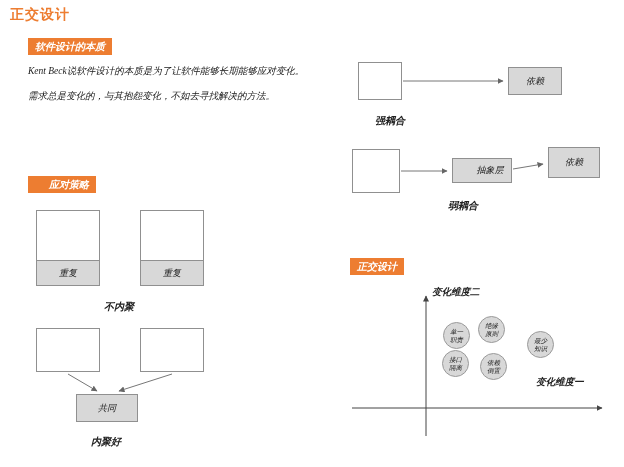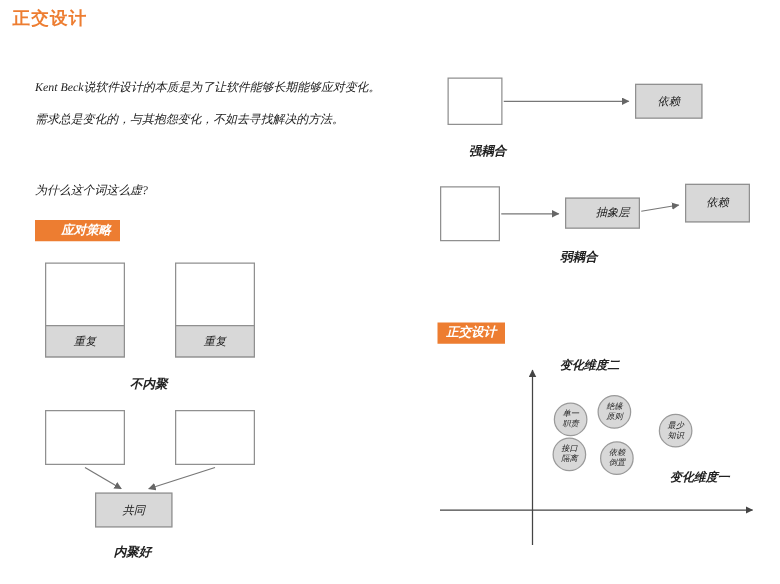--- a/index.html
+++ b/index.html
@@ -52,24 +52,24 @@
   }
   .arrows { position:absolute; left:0; top:0; pointer-events:none; }
 </style>
 </head>
 <body>
 
 <div class="canvas">
 
   <h1 class="page-title">正交设计</h1>
 
+  <div class="badge" style="left:28px; top:38px;">软件设计的本质</div>
   <p class="para" style="left:28px; top:89px; width:300px;">需求总是变化的，与其抱怨变化，不如去寻找解决的方法。</p>
   <p class="para" style="left:28px; top:64px; width:300px;">Kent Beck说软件设计的本质是为了让软件能够长期能够应对变化。</p>
 
-  <p class="para" style="left:28px; top:146px; width:300px;">为什么这个词这么虚?</p>
 
   <div class="badge" style="left:28px; top:176px;padding-left:21px;">应对策略</div>
 
   <div class="wbox" style="left:36px; top:210px; width:64px; height:76px;">
     <div class="gband">重复</div>
   </div>
   <div class="wbox" style="left:140px; top:210px; width:64px; height:76px;">
     <div class="gband">重复</div>
   </div>
   <p class="caption" style="left:104px; top:300px;">不内聚</p>
@@ -83,21 +83,21 @@
   <div class="gbox" style="left:508px; top:67px; width:54px; height:28px;">依赖</div>
   <p class="caption" style="left:375px; top:114px;">强耦合</p>
 
   <div class="wbox" style="left:352px; top:149px; width:48px; height:44px;"></div>
   <div class="gbox" style="left:452px; top:158px; width:60px; height:25px;padding-left:16px;">抽象层</div>
   <div class="gbox" style="left:548px; top:147px; width:52px; height:31px;">依赖</div>
   <p class="caption" style="left:448px; top:199px;">弱耦合</p>
 
 
   <div class="badge" style="left:350px; top:258px;">正交设计</div>
-  <p class="axis-label" style="left:448px; top:286px;">变化维度二</p>
+  <p class="axis-label" style="left:432px; top:286px;">变化维度二</p>
   <p class="axis-label" style="left:536px; top:376px;">变化维度一</p>
 
   <div class="bubble" style="left:443px; top:322px;">
     <span>单一</span>
     <span>职责</span>
   </div>
   <div class="bubble" style="left:478px; top:316px;">
     <span>绝缘</span>
     <span>原则</span>
   </div>

